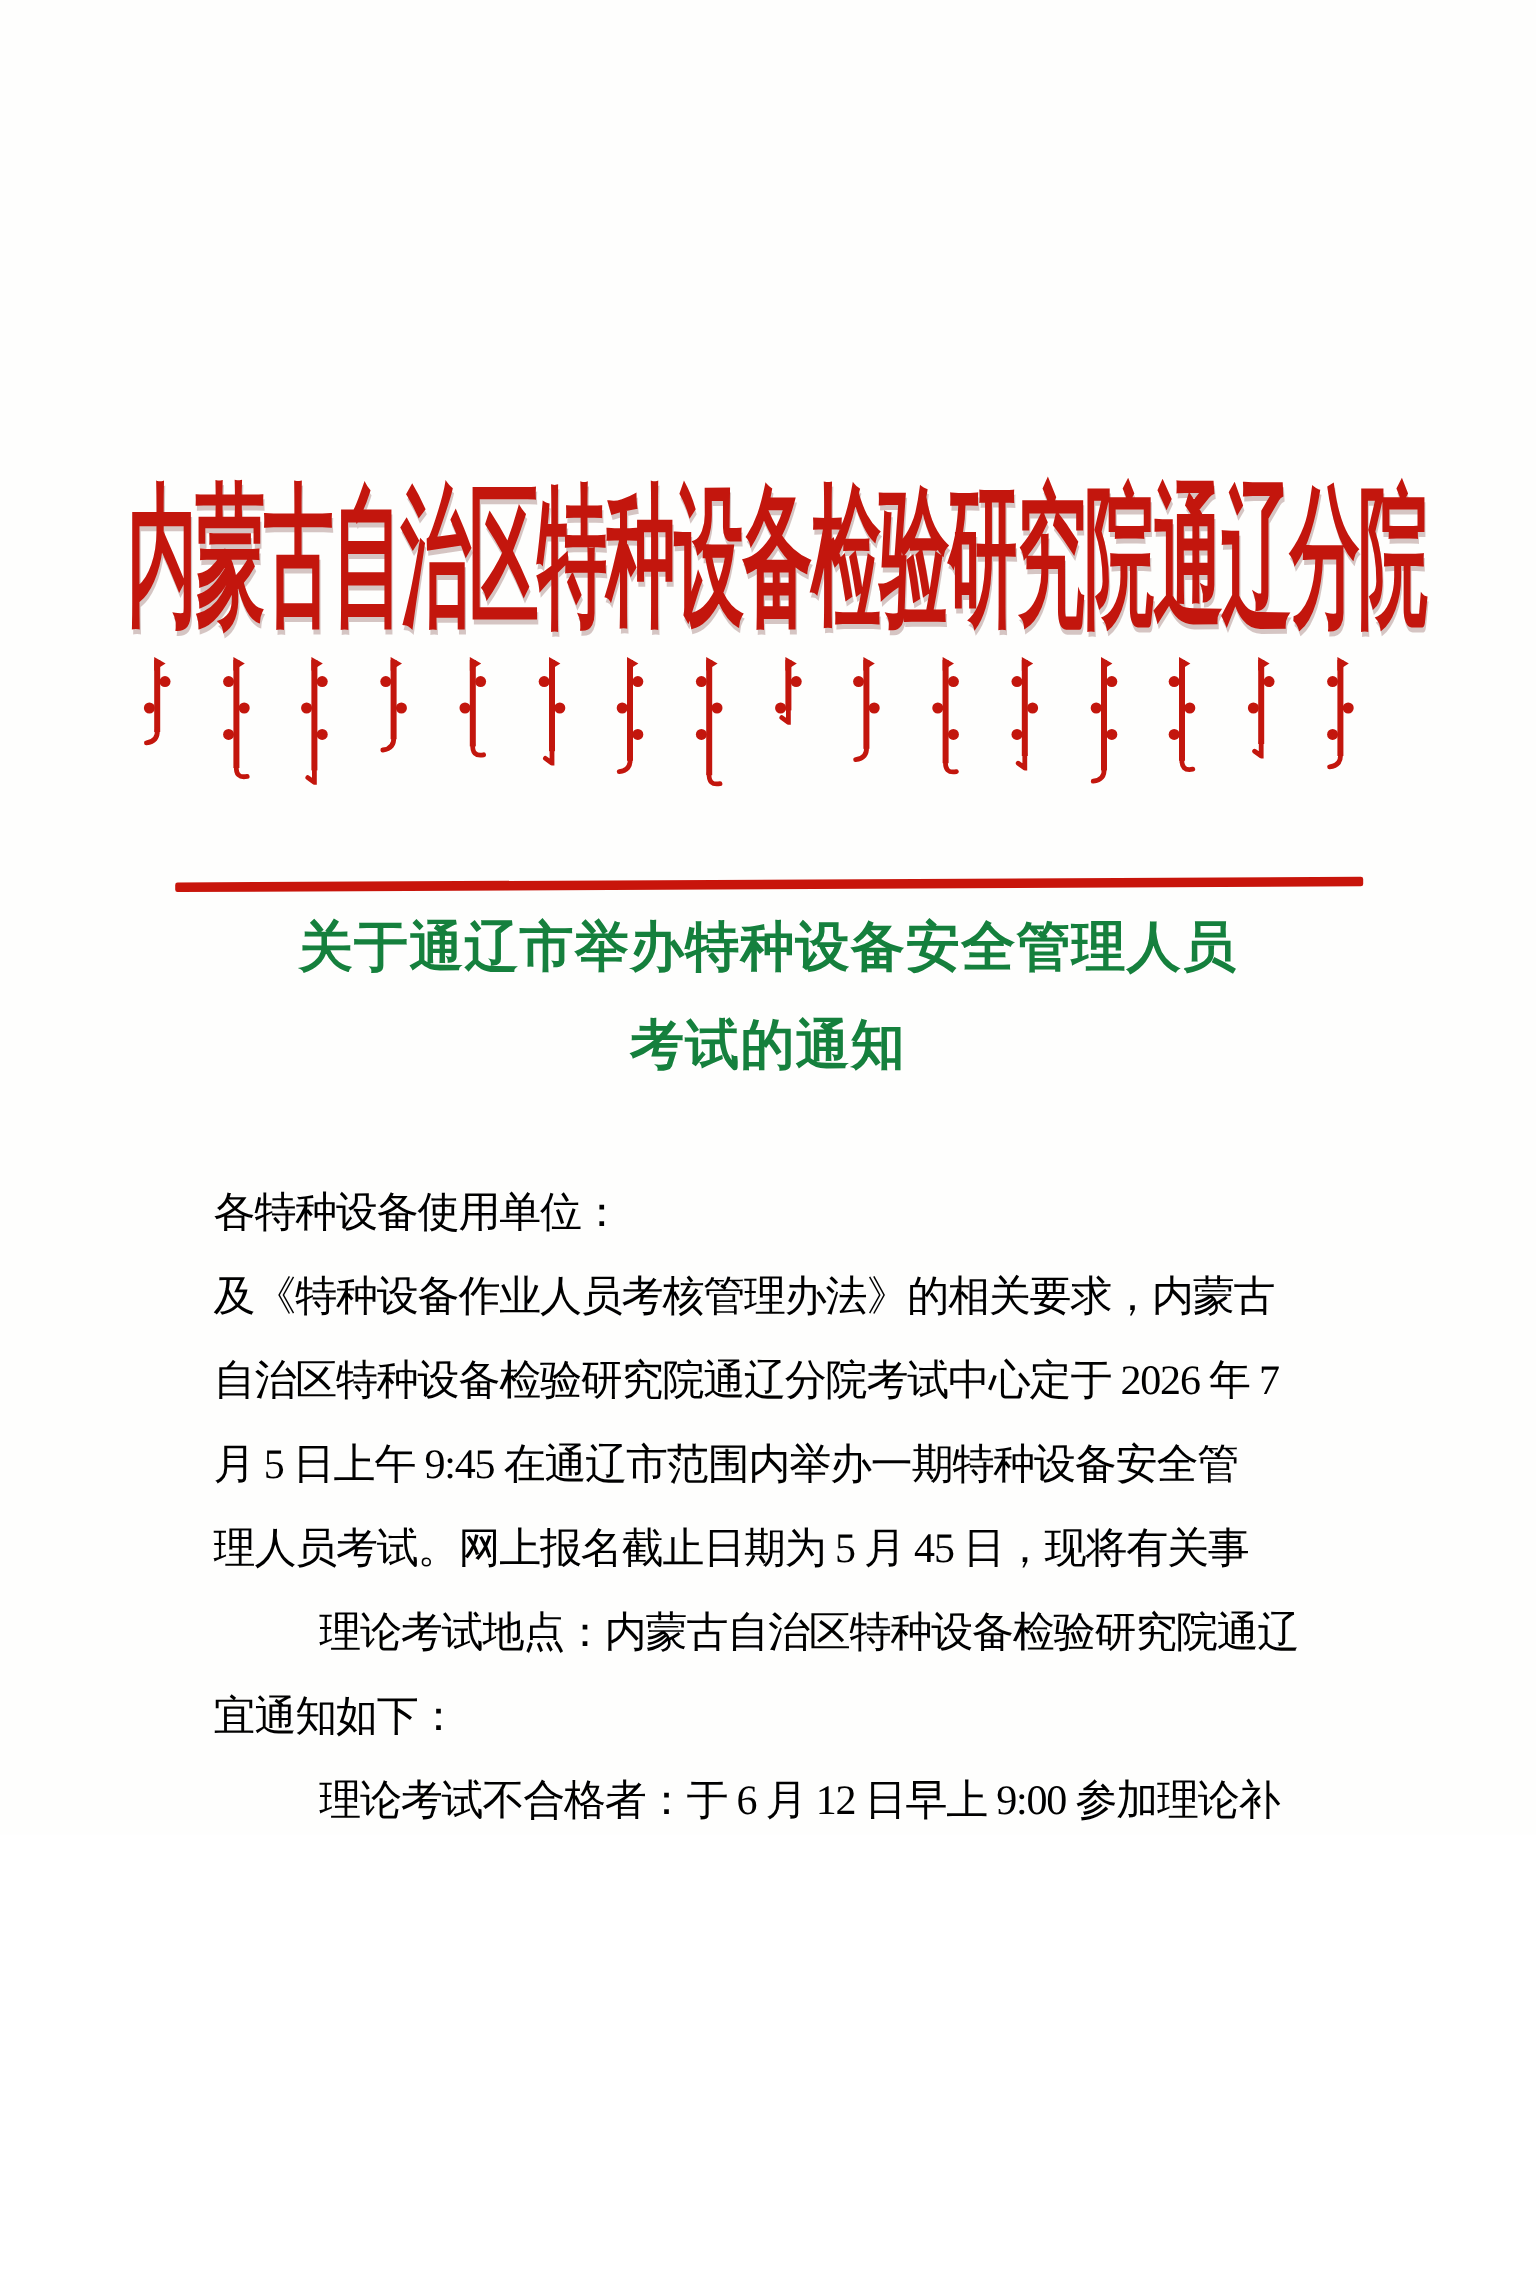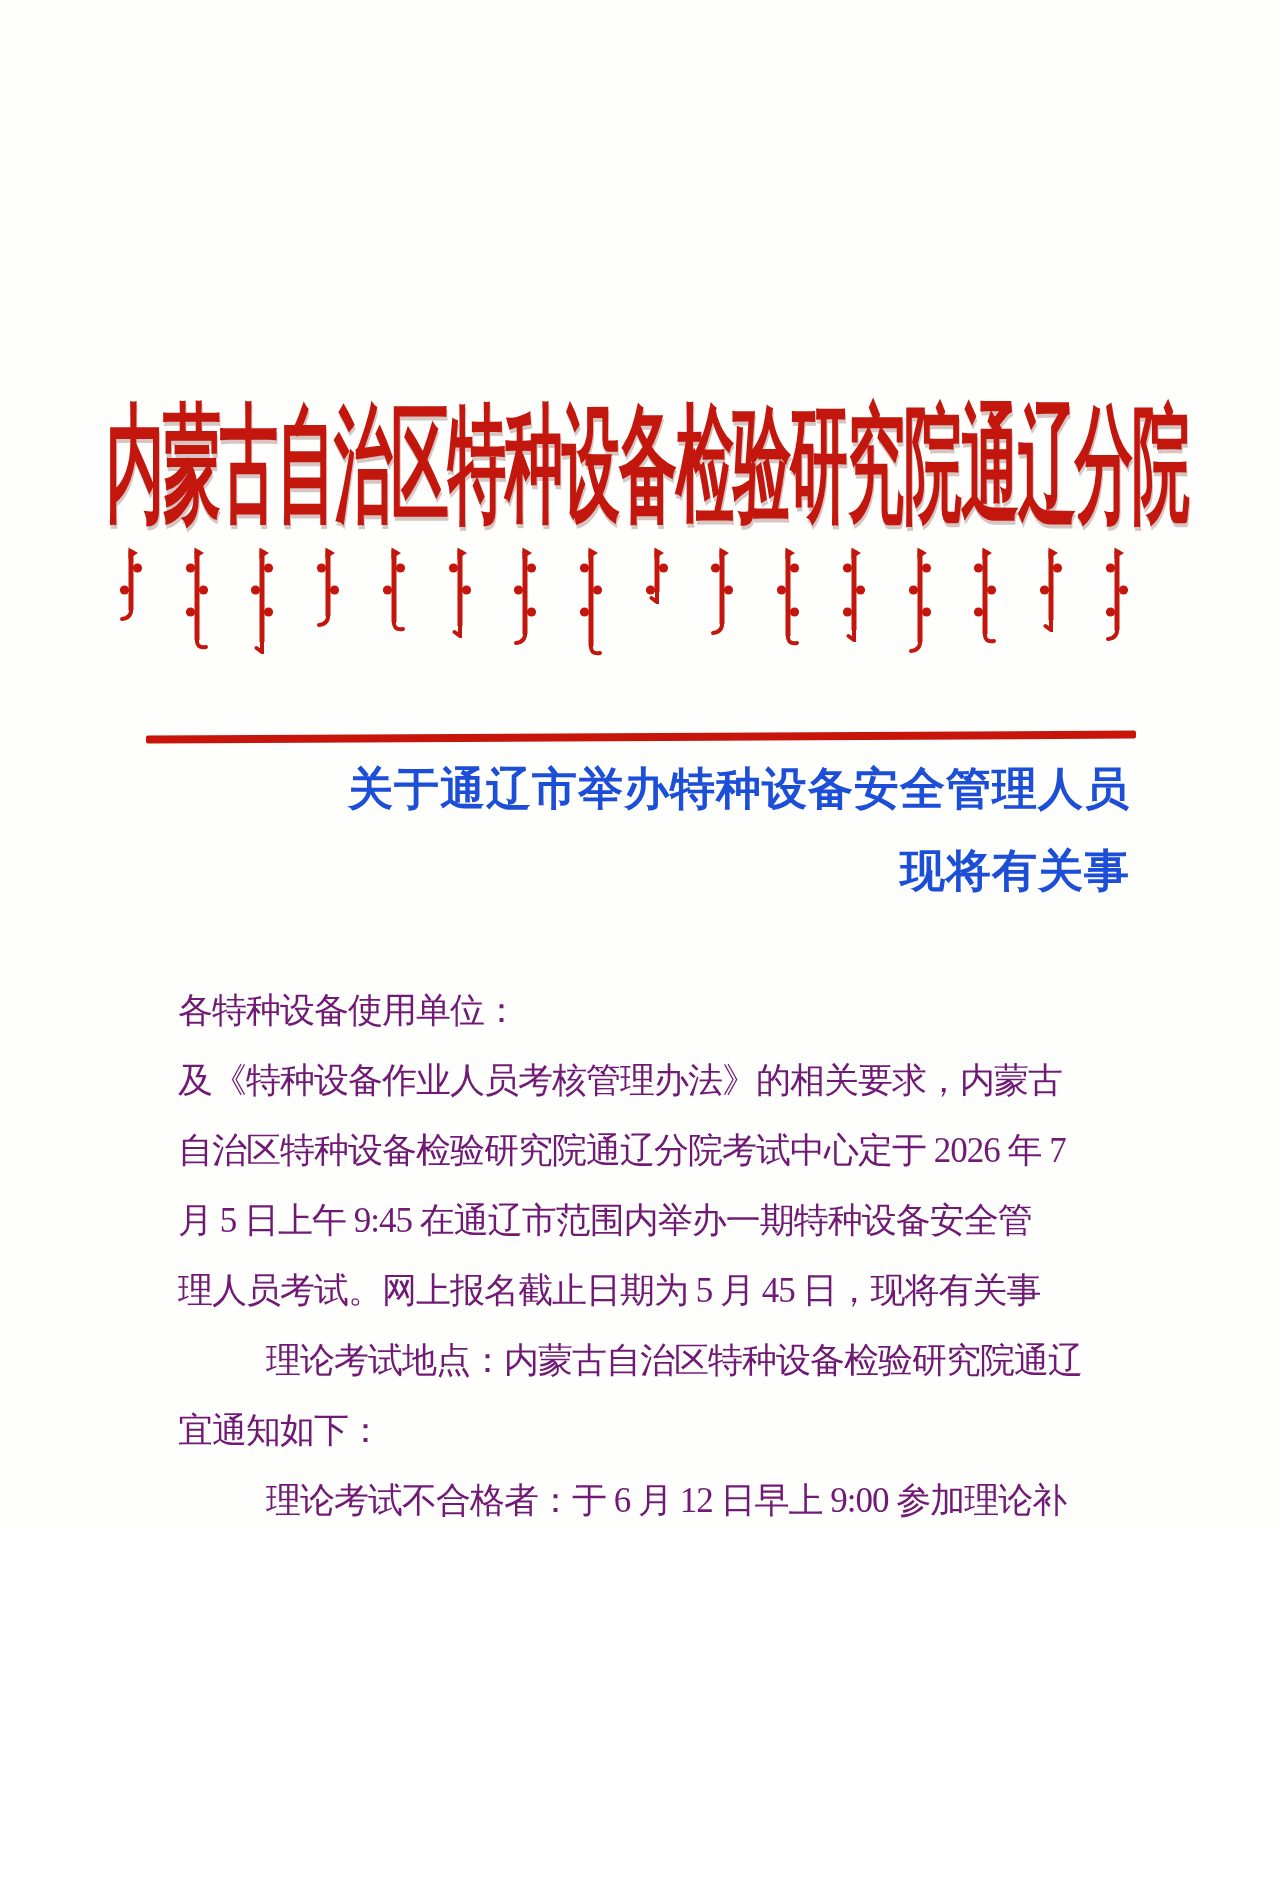--- a/index.html
+++ b/index.html
@@ -27,30 +27,30 @@
   }
   
   .red-rule{
     position:absolute;left:146px;top:733px;width:990px;height:8px;
     background:#c8150b;border-radius:2px;
     transform:rotate(-0.28deg);
   }
   
   .title{
     position:absolute;left:150px;top:748px;width:980px;
-    text-align:right;
+    text-align:center;
     font-family:Liberation Serif, serif;
-    font-weight:700;color:#1d4ed8;
+    font-weight:700;color:#15803d;
     font-size:45px;line-height:82px;
     letter-spacing:1px;
   }
   
   .body-text{
     position:absolute;left:178px;top:976px;width:950px;
-    font-size:35px;line-height:70px;color:#701a75;
+    font-size:35px;line-height:70px;color:#000000;
     letter-spacing:-1px;
   }
   .body-line{white-space:nowrap;height:70px;}
   .body-line.indent{padding-left:88px;}
 </style>
 </head>
 <body>
 
 <div class="page">
 
@@ -177,21 +177,21 @@
         <circle cx="19.5" cy="44" r="4.6" fill="#c3160d"></circle>
         <circle cx="6.5" cy="66" r="4.6" fill="#c3160d"></circle>
         <path d="M13,82 Q14,92 4,93" stroke="#c3160d" stroke-width="4" fill="none" stroke-linecap="round"></path>
       </svg>
     </div>
 
   <div class="red-rule"></div>
 
   <div class="title">
     <div>关于通辽市举办特种设备安全管理人员</div>
-    <div>现将有关事</div>
+    <div>考试的通知</div>
   </div>
 
   <div class="body-text">
       <div class="body-line">各特种设备使用单位：</div>
       <div class="body-line">及《特种设备作业人员考核管理办法》的相关要求，内蒙古</div>
       <div class="body-line">自治区特种设备检验研究院通辽分院考试中心定于 2026 年 7</div>
       <div class="body-line">月 5 日上午 9:45 在通辽市范围内举办一期特种设备安全管</div>
       <div class="body-line">理人员考试。网上报名截止日期为 5 月 45 日，现将有关事</div>
       <div class="body-line indent">理论考试地点：内蒙古自治区特种设备检验研究院通辽</div>
       <div class="body-line">宜通知如下：</div>

